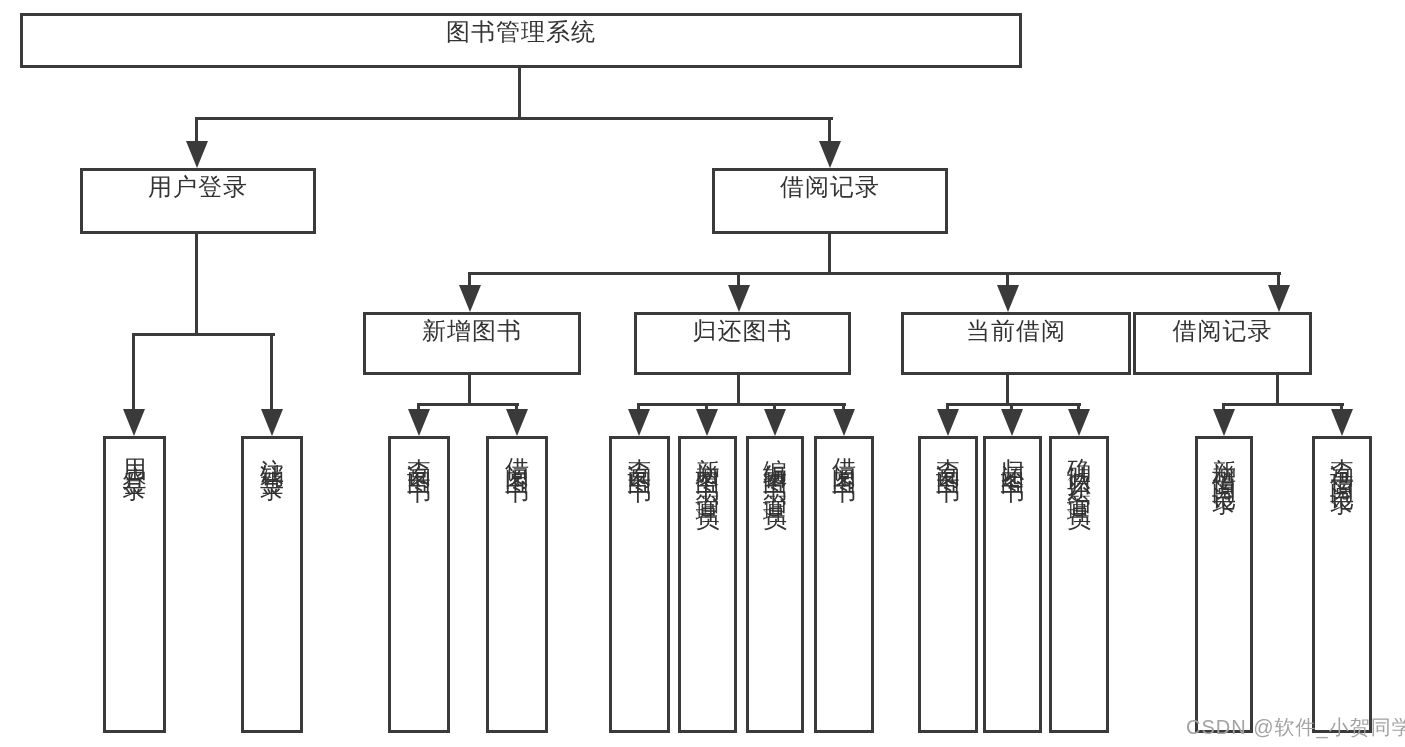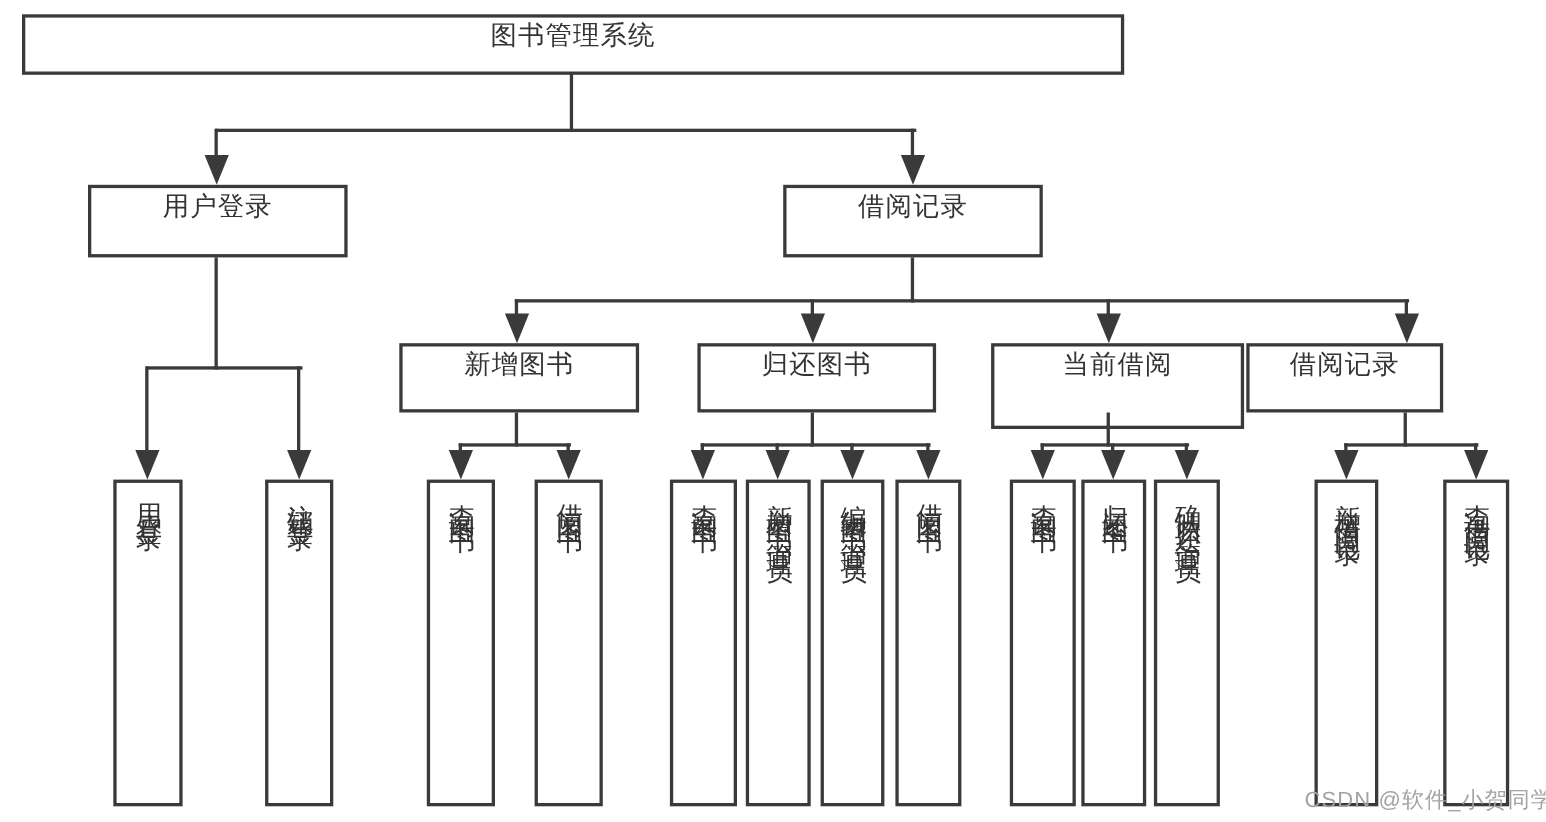--- a/index.html
+++ b/index.html
@@ -82,21 +82,21 @@
   <div class="arrow" style="left:728px;top:285px"></div>
   <div class="arrow" style="left:997px;top:285px"></div>
   <div class="arrow" style="left:1268px;top:285px"></div>
 
   <div class="node h" style="left:363px;top:312px;width:218px;height:63px">
     <span class="lbl">新增图书</span>
   </div>
   <div class="node h" style="left:634px;top:312px;width:217px;height:63px">
     <span class="lbl">归还图书</span>
   </div>
-  <div class="node h" style="left:901px;top:312px;width:230px;height:78px">
+  <div class="node h" style="left:901px;top:312px;width:230px;height:63px">
     <span class="lbl">当前借阅</span>
   </div>
   <div class="node h" style="left:1133px;top:312px;width:179px;height:63px">
     <span class="lbl">借阅记录</span>
   </div>
 
   <div class="line" style="left:468px;top:375px;width:3px;height:31px"></div>
   <div class="line" style="left:737px;top:375px;width:3px;height:31px"></div>
   <div class="line" style="left:1006px;top:375px;width:3px;height:31px"></div>
   <div class="line" style="left:1276px;top:375px;width:3px;height:31px"></div>

